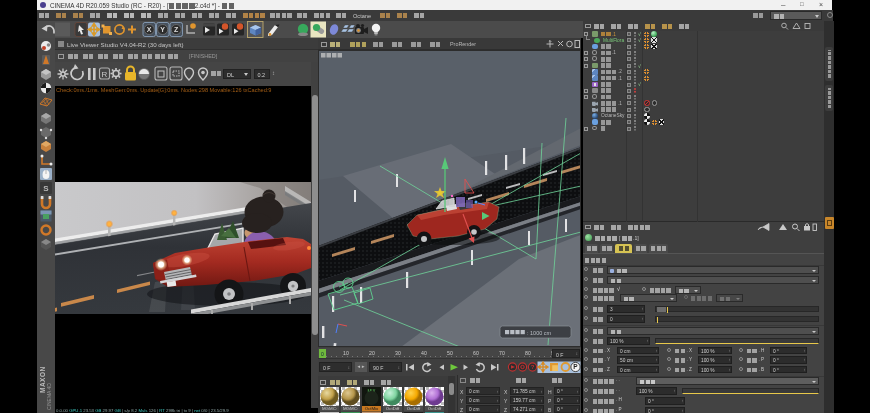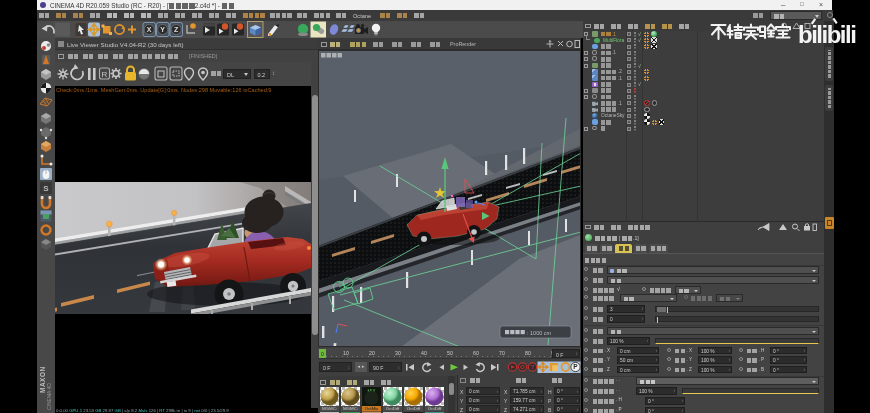--- a/index.html
+++ b/index.html
@@ -1183,45 +1183,14 @@
   <div class="ab" style="left:1px;top:64px;width:8px;height:26px;background:#3c3c3c;border-radius:2px">
         <div class="ab" style="left:2.5px;top:3px;width:3.5px;height:20px;background:repeating-linear-gradient(0deg,#b0b0b0 0 3.5px,transparent 3.5px 4.5px);opacity:.8"></div>
       </div>
   <div class="ab" style="left:0.5px;top:196px;width:9px;height:12px;background:#c8862a;border-radius:1px">
         <div class="ab" style="left:2px;top:3px;width:5px;height:6px;border:1px solid #5a3c10"></div>
       </div>
 </div>
 
 <div class="ab" style="left:834px;top:0;width:36px;height:413px;background:#000"></div>
 
-<div class="ab" id="wm" style="left:560px;top:10px;width:310px;height:45px;z-index:50">
-<svg width="310" height="45" viewBox="0 0 310 45">
-<g stroke="#fafafa" stroke-width="2" fill="none" opacity="0.96" stroke-linecap="round">
-
-  <g transform="translate(151,14)">
-            <path d="M0.5 1 L14.5 1 M7.5 1 L7.5 15 M6.5 4 L1 10.5 M8.5 4 L14 10.5"></path>
-          </g>
-
-  <g transform="translate(167,14)">
-            <path d="M3 1 L1 5 M3 3 L3 14 M0.5 7 L5.5 7 M0.5 10.5 L5.5 10.5 M7.5 3 L15 3 M7.5 6 L15 6 M11 0.5 L11 6 M8.5 9 L14 9 M8.5 9 L8.5 14 M14 9 L14 14 M8.5 14 L14 14 M8.5 11.5 L14 11.5"></path>
-          </g>
-
-  <g transform="translate(183,14)">
-            <path d="M1 3.5 L15 3.5 M1 3.5 L1 6 M15 3.5 L15 6 M8 0.5 L8 3.5 M4 7 L12 7 M8 7 L8 10.5 M1 10.5 L15 10.5 M8 10.5 L3 15 M8 10.5 L13 15"></path>
-          </g>
-
-  <g transform="translate(199,14)">
-            <path d="M1 2.5 L6 2.5 M1 2.5 L1 8 M6 2.5 L6 8 M1 8 L6 8 M6 8 L6 12 M1 12 L6 12 L6 14 M12 0.5 L8.5 4.5 M12 0.5 L15.5 4.5 M8.5 6.5 L15 6.5 M9 9.5 L15 9.5 M9.5 12.5 L14.5 12.5 M12 6.5 L12 12.5"></path>
-          </g>
-
-  <g transform="translate(215,14)">
-            <path d="M1 3 L15 3 M1 3 L1 5.5 M15 3 L15 5.5 M8 0.5 L8 3 M3 6.5 L13 6.5 M8 6.5 L8 13.5 M4 10 L12 10 M1.5 13.5 L14.5 13.5"></path>
-          </g>
-</g>
-<g fill="#fafafa" opacity="0.97">
-  <text x="238" y="33" font-family="Liberation Sans" font-size="24" font-weight="bold" letter-spacing="-1.5">bilibili</text>
-  <rect x="252.5" y="8" width="2.2" height="6" transform="rotate(35 253 11)"></rect>
-          <rect x="274" y="8" width="2.2" height="6" transform="rotate(-35 275 11)"></rect>
-</g>
-</svg>
+
 </div>
 
-</div>
-
 </body></html>

